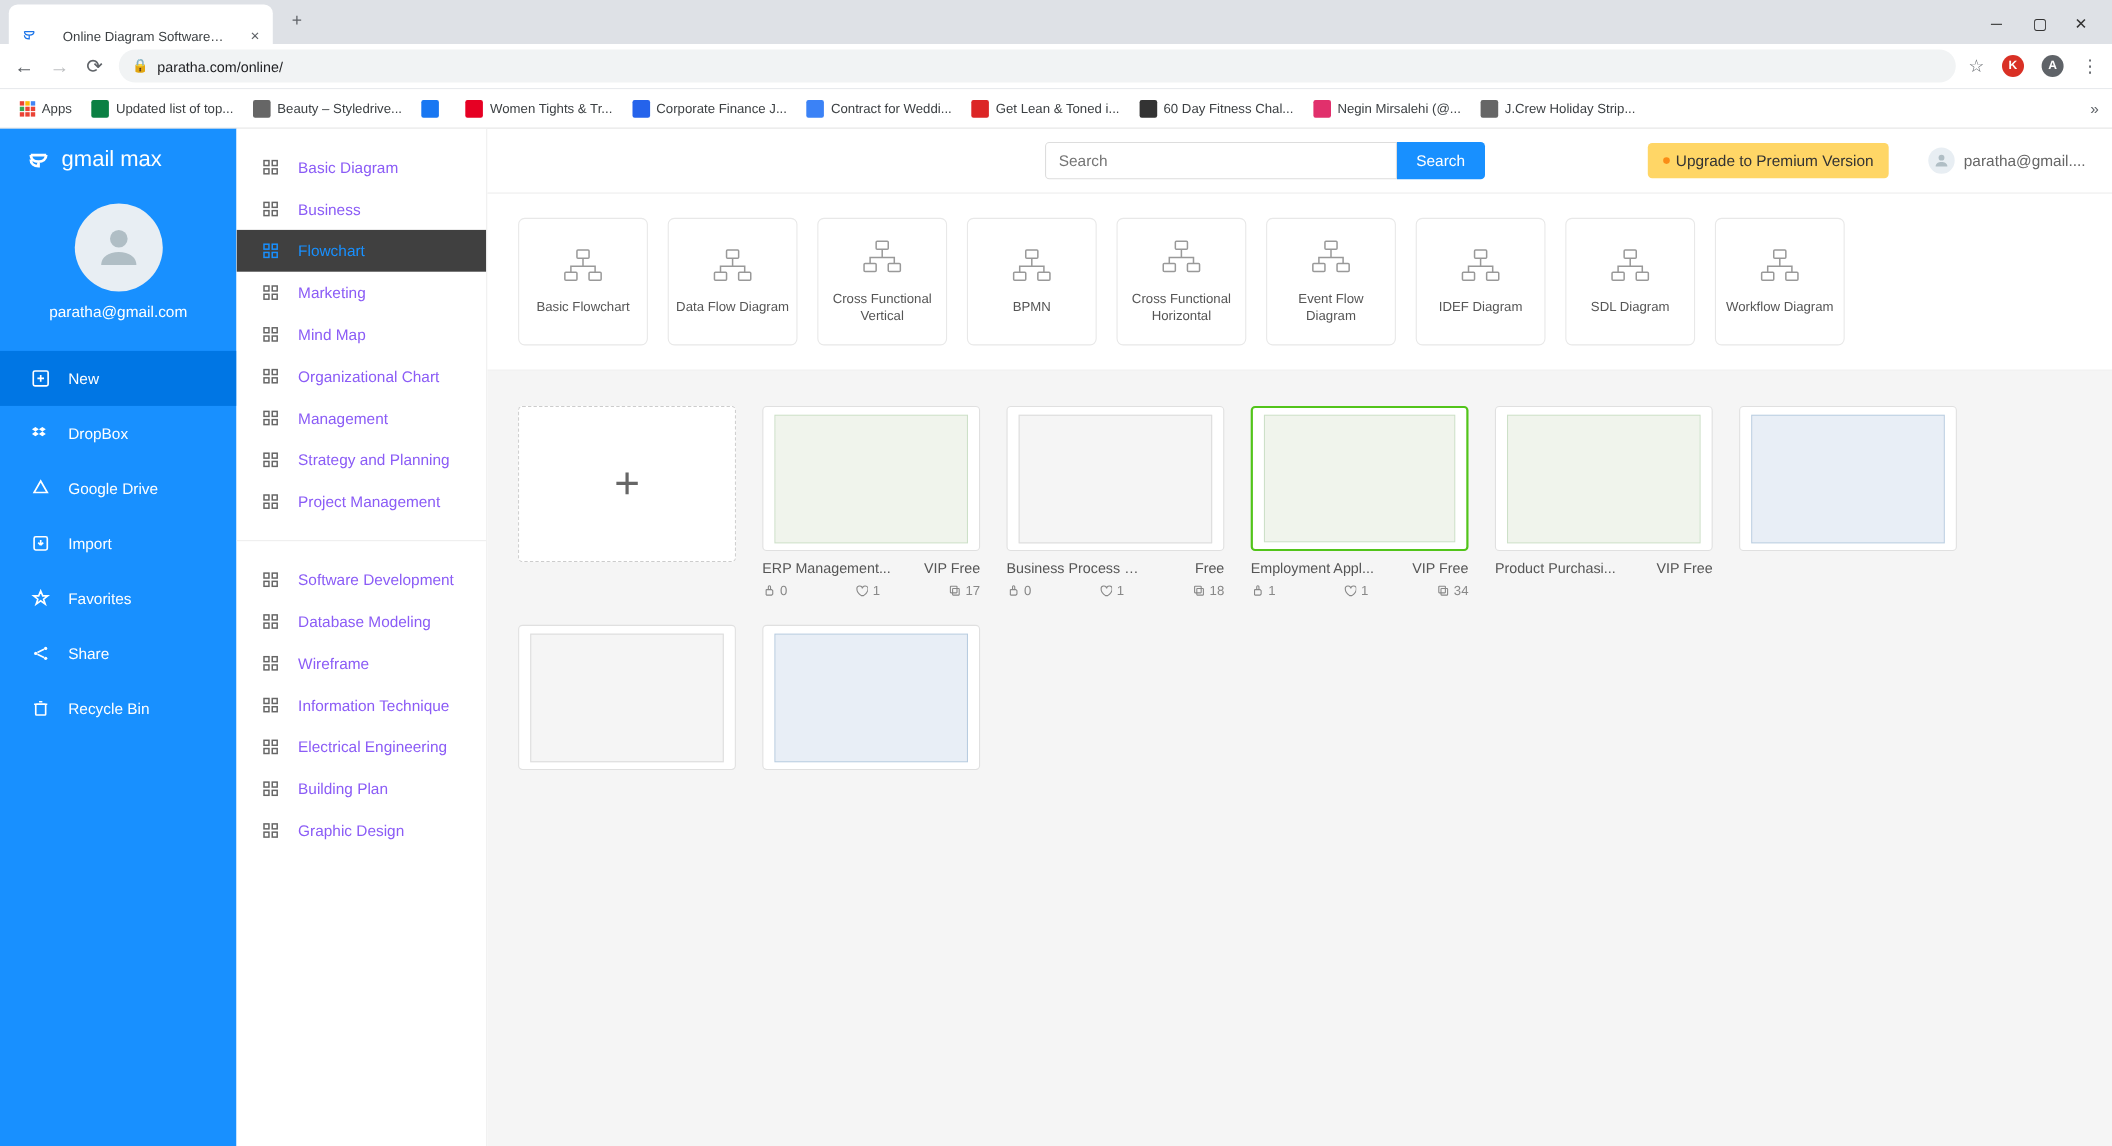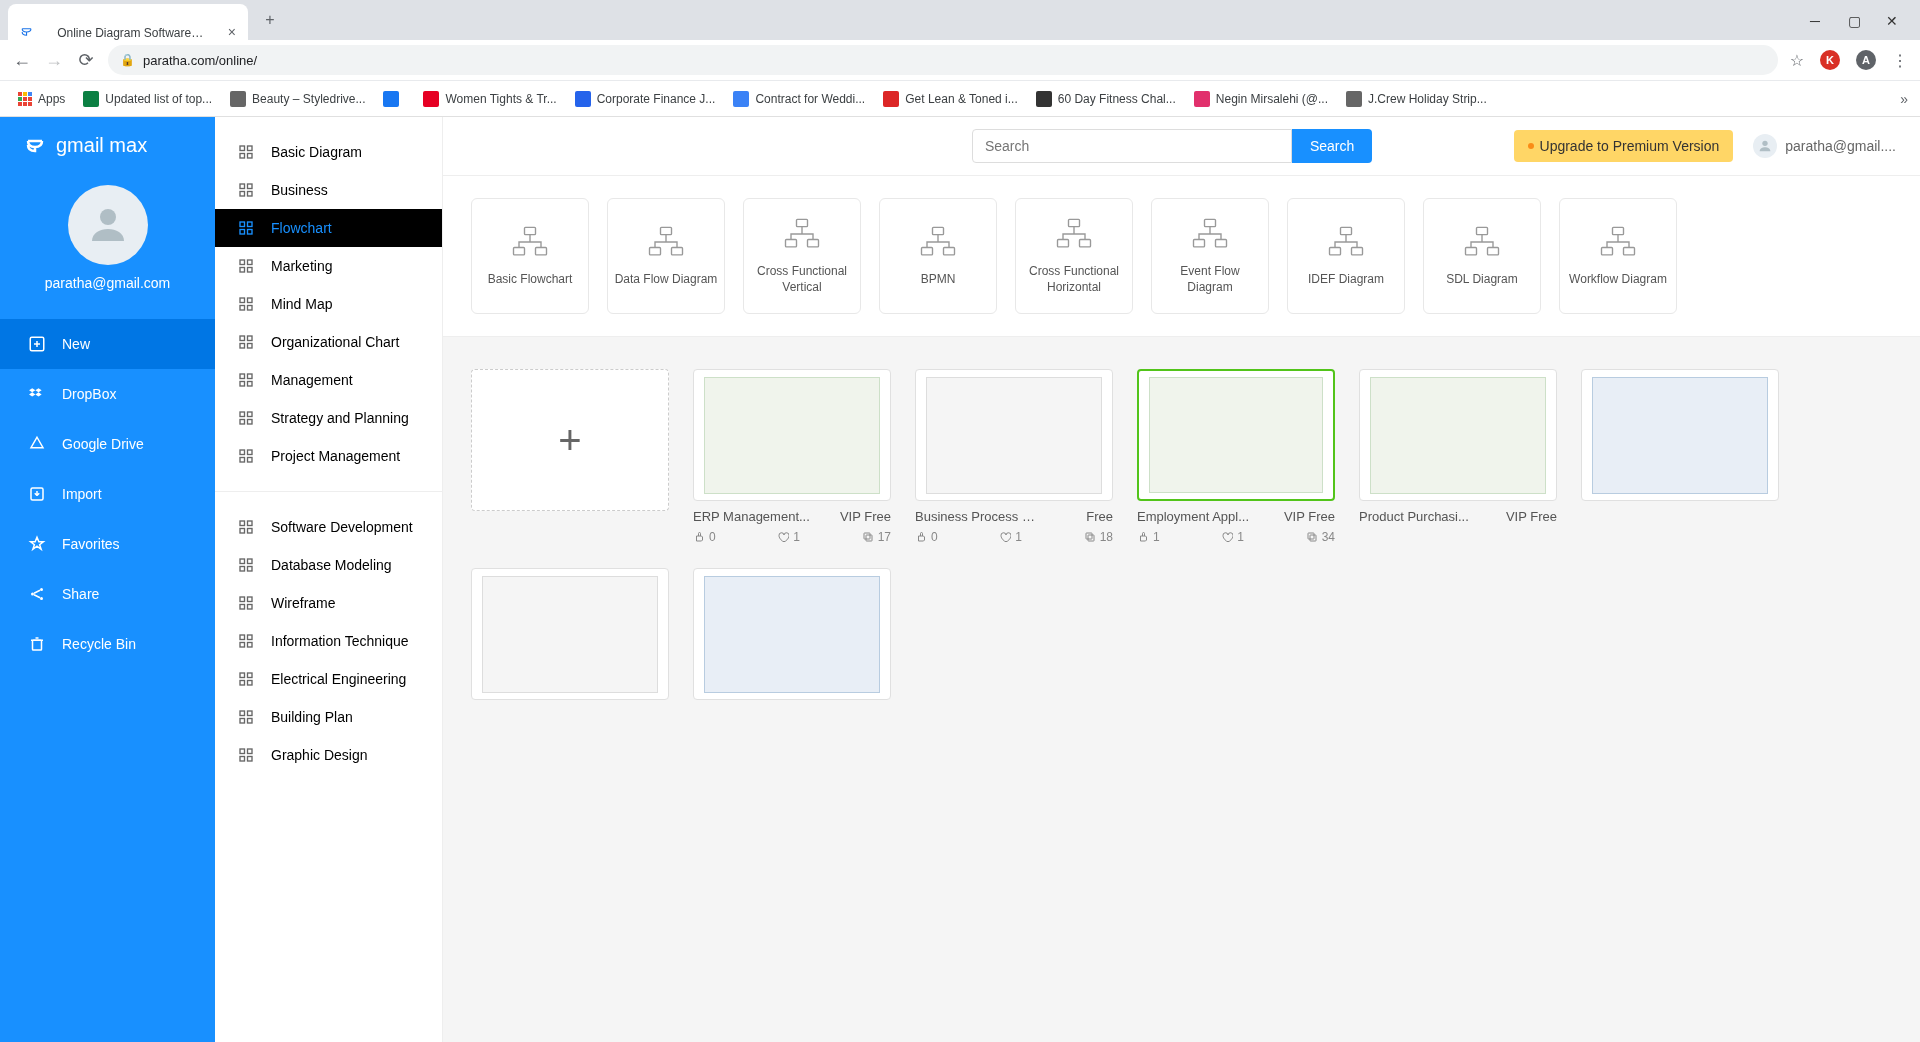--- a/index.html
+++ b/index.html
@@ -45,28 +45,28 @@
 .avatar-area{display:flex;flex-direction:column;align-items:center;padding:12px 12px 20px;}
 .avatar{width:80px;height:80px;background:#e8eef3;border-radius:50%;display:flex;align-items:center;justify-content:center;color:#b0bec5;}
 .user-email{font-size:14px;margin-top:10px;}
 .nav-left{display:flex;flex-direction:column;padding-top:8px;}
 .nav-item{display:flex;align-items:center;gap:16px;padding:16px 28px;font-size:14px;cursor:pointer;}
 .nav-item.active{background:#0076e4;}
 .nav-item svg,.nav-item .ni-icon{width:18px;height:18px;flex-shrink:0;}
 
 .sidebar-cats{width:228px;background:#fff;border-right:1px solid #eee;overflow-y:auto;padding:12px 0;}
 .cat-group{padding:4px 0;}
-.cat-item{display:flex;align-items:center;gap:16px;padding:10px 22px;font-size:14px;color:#000000;cursor:pointer;}
-.cat-item.active{background:#000000;color:#1890ff;}
+.cat-item{display:flex;align-items:center;gap:16px;padding:10px 22px;font-size:14px;color:#8b5cf6;cursor:pointer;}
+.cat-item.active{background:#404040;color:#1890ff;}
 .cat-item svg{width:18px;height:18px;color:#666;flex-shrink:0;}
 .cat-item.active svg{color:#1890ff;}
 .cat-divider{height:1px;background:#eee;margin:12px 0;}
 
 .main{flex:1;background:#f5f5f5;overflow-y:auto;position:relative;}
-.topbar{display:flex;align-items:center;padding:12px 24px;gap:20px;background:#fff;border-bottom:1px solid #eee;position:sticky;top:0;z-index:10;}
+.topbar{display:flex;align-items:center;padding:12px 24px;gap:36px;background:#fff;border-bottom:1px solid #eee;position:sticky;top:0;z-index:10;}
 .topbar-spacer{flex:0.8;}
 .search-wrap{display:flex;}
 .search-input{width:320px;height:34px;border:1px solid #ddd;border-radius:4px 0 0 4px;padding:0 12px;font-size:14px;color:#999;outline:none;}
 .search-btn{background:#1890ff;color:#fff;border:none;padding:0 18px;border-radius:0 4px 4px 0;font-size:14px;cursor:pointer;}
 .upgrade-btn{background:#ffd666;color:#333;padding:8px 14px;border-radius:4px;font-size:14px;font-weight:500;display:flex;align-items:center;gap:6px;margin-left:auto;}
 .upgrade-dot{width:6px;height:6px;background:#fa8c16;border-radius:50%;}
 .user-top{display:flex;align-items:center;gap:8px;font-size:14px;color:#666;}
 .user-top-avatar{width:24px;height:24px;background:#e8eef3;border-radius:50%;display:flex;align-items:center;justify-content:center;color:#b0bec5;}
 
 .tmpl-grid{display:flex;flex-wrap:wrap;gap:18px;padding:22px 28px;background:#fff;margin-bottom:12px;border-bottom:1px solid #eee;}

